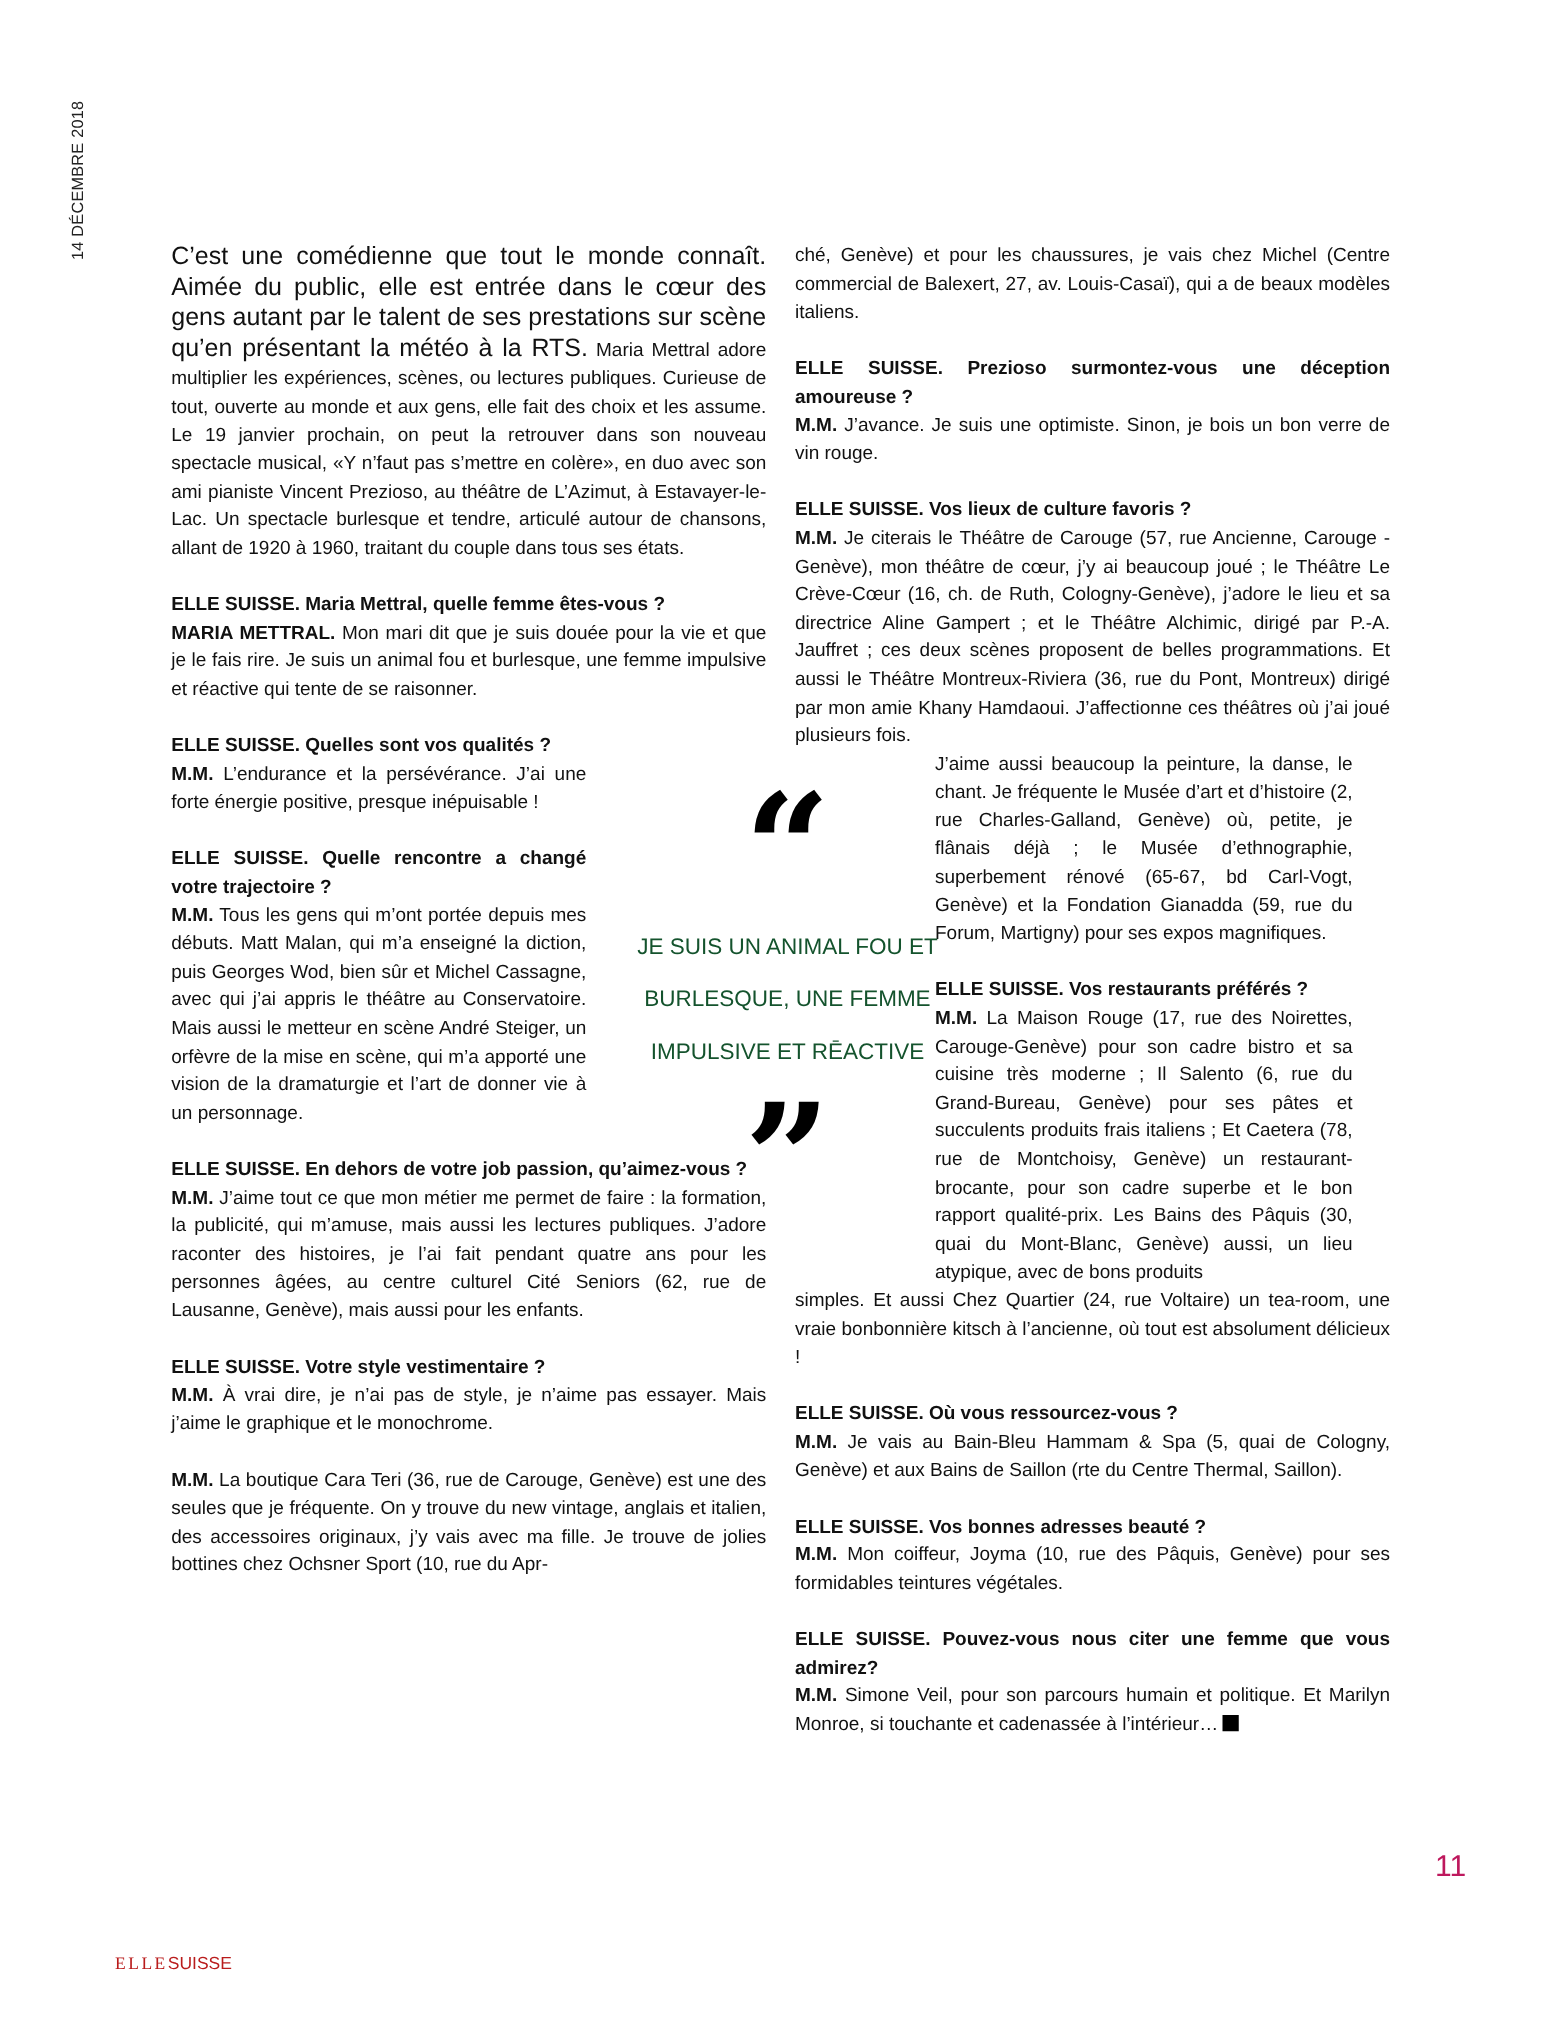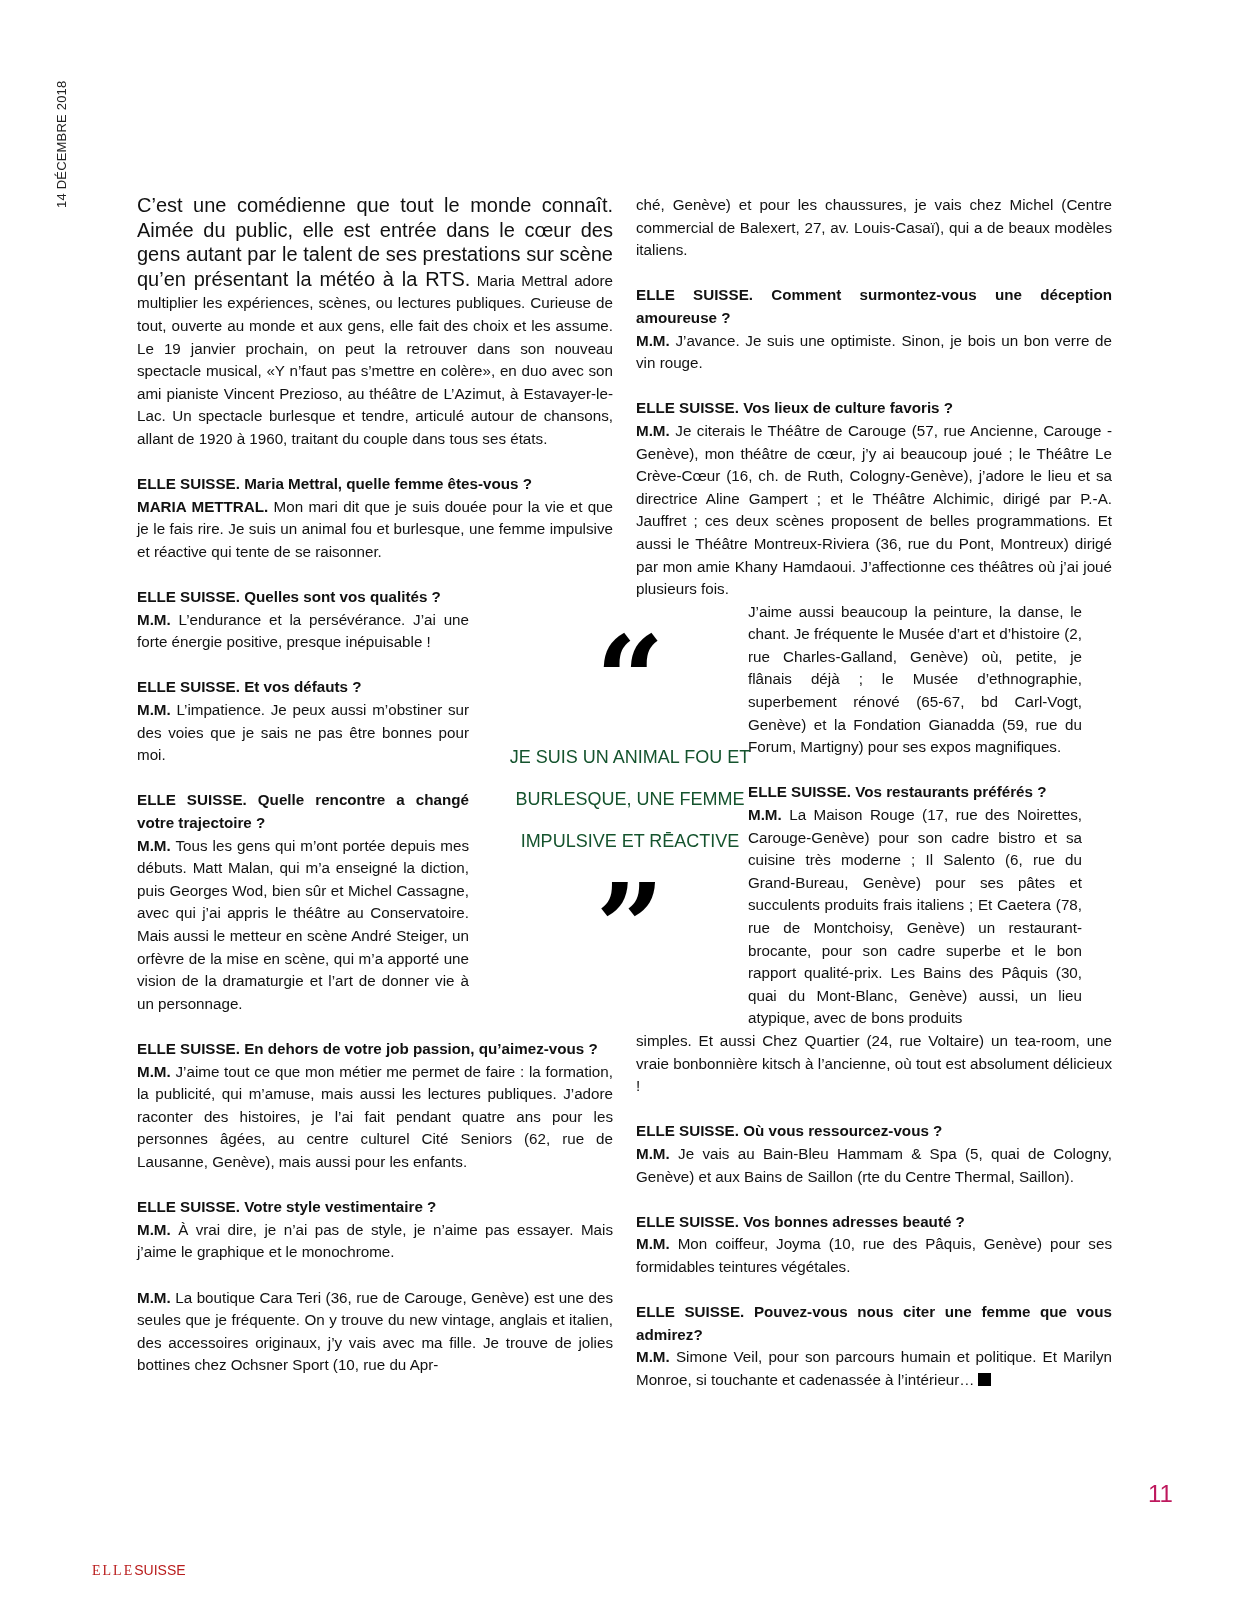--- a/index.html
+++ b/index.html
@@ -38,35 +38,34 @@
 
 <div class="sidedate">14 DÉCEMBRE 2018</div>
 
 <div class="col col-left">
   <p><span class="lead">C’est une comédienne que tout le monde connaît. Aimée du public, elle est entrée dans le cœur des gens autant par le talent de ses prestations sur scène qu’en présentant la météo à la RTS.</span><span> Maria Mettral adore multiplier les expériences, scènes, ou lectures publiques. Curieuse de tout, ouverte au monde et aux gens, elle fait des choix et les assume. Le 19 janvier prochain, on peut la retrouver dans son nouveau spectacle musical, «Y n’faut pas s’mettre en colère», en duo avec son ami pianiste Vincent Prezioso, au théâtre de L’Azimut, à Estavayer-le-Lac. Un spectacle burlesque et tendre, articulé autour de chansons, allant de 1920 à 1960, traitant du couple dans tous ses états.</span></p>
 
   <p><span class="q">ELLE SUISSE. Maria Mettral, quelle femme êtes-vous ?</span><span class="a-label">MARIA METTRAL.</span><span> Mon mari dit que je suis douée pour la vie et que je le fais rire. Je suis un animal fou et burlesque, une femme impulsive et réactive qui tente de se raisonner.</span></p>
 
   <p class="narrow"><span class="q">ELLE SUISSE. Quelles sont vos qualités ?</span><span class="a-label">M.M.</span><span> L’endurance et la persévérance. J’ai une forte énergie positive, presque inépuisable !</span></p>
 
-  <p class="narrow"><span class="q">ELLE SUISSE. Et vos défauts ?</span><span class="a-label">M.M.</span><span> L’impatience. Je peux aussi m’obstiner sur des voies que je sais ne pas être bonnes pour moi.</span></p>
 
   <p class="narrow"><span class="q">ELLE SUISSE. Quelle rencontre a changé votre trajectoire ?</span><span class="a-label">M.M.</span><span> Tous les gens qui m’ont portée depuis mes débuts. Matt Malan, qui m’a enseigné la diction, puis Georges Wod, bien sûr et Michel Cassagne, avec qui j’ai appris le théâtre au Conservatoire. Mais aussi le metteur en scène André Steiger, un orfèvre de la mise en scène, qui m’a apporté une vision de la dramaturgie et l’art de donner vie à un personnage.</span></p>
 
   <p><span class="q">ELLE SUISSE. En dehors de votre job passion, qu’aimez-vous ?</span><span class="a-label">M.M.</span><span> J’aime tout ce que mon métier me permet de faire : la formation, la publicité, qui m’amuse, mais aussi les lectures publiques. J’adore raconter des histoires, je l’ai fait pendant quatre ans pour les personnes âgées, au centre culturel Cité Seniors (62, rue de Lausanne, Genève), mais aussi pour les enfants.</span></p>
 
   <p><span class="q">ELLE SUISSE. Votre style vestimentaire ?</span><span class="a-label">M.M.</span><span> À vrai dire, je n’ai pas de style, je n’aime pas essayer. Mais j’aime le graphique et le monochrome.</span></p>
 
   <p><span class="a-label">M.M.</span><span> La boutique Cara Teri (36, rue de Carouge, Genève) est une des seules que je fréquente. On y trouve du new vintage, anglais et italien, des accessoires originaux, j’y vais avec ma fille. Je trouve de jolies bottines chez Ochsner Sport (10, rue du Apr-</span></p>
 </div>
 
 <div class="col col-right">
   <p>ché, Genève) et pour les chaussures, je vais chez Michel (Centre commercial de Balexert, 27, av. Louis-Casaï), qui a de beaux modèles italiens.</p>
 
-  <p><span class="q">ELLE SUISSE. Comment surmontez-vous une déception amoureuse ?</span><span class="a-label">M.M.</span><span> J’avance. Je suis une optimiste. Sinon, je bois un bon verre de vin rouge.</span></p>
+  <p><span class="q">ELLE SUISSE. Prezioso surmontez-vous une déception amoureuse ?</span><span class="a-label">M.M.</span><span> J’avance. Je suis une optimiste. Sinon, je bois un bon verre de vin rouge.</span></p>
 
   <p style="margin-bottom:0"><span class="q">ELLE SUISSE. Vos lieux de culture favoris ?</span><span class="a-label">M.M.</span><span> Je citerais le Théâtre de Carouge (57, rue Ancienne, Carouge - Genève), mon théâtre de cœur, j’y ai beaucoup joué ; le Théâtre Le Crève-Cœur (16, ch. de Ruth, Cologny-Genève), j’adore le lieu et sa directrice Aline Gampert ; et le Théâtre Alchimic, dirigé par P.-A. Jauffret ; ces deux scènes proposent de belles programmations. Et aussi le Théâtre Montreux-Riviera (36, rue du Pont, Montreux) dirigé par mon amie Khany Hamdaoui. J’affectionne ces théâtres où j’ai joué plusieurs fois.</span></p>
   <p class="indent">J’aime aussi beaucoup la peinture, la danse, le chant. Je fréquente le Musée d’art et d’histoire (2, rue Charles-Galland, Genève) où, petite, je flânais déjà ; le Musée d’ethnographie, superbement rénové (65-67, bd Carl-Vogt, Genève) et la Fondation Gianadda (59, rue du Forum, Martigny) pour ses expos magnifiques.</p>
 
   <p class="indent" style="margin-bottom:0"><span class="q">ELLE SUISSE. Vos restaurants préférés ?</span><span class="a-label">M.M.</span><span> La Maison Rouge (17, rue des Noirettes, Carouge-Genève) pour son cadre bistro et sa cuisine très moderne ; Il Salento (6, rue du Grand-Bureau, Genève) pour ses pâtes et succulents produits frais italiens ; Et Caetera (78, rue de Montchoisy, Genève) un restaurant-brocante, pour son cadre superbe et le bon rapport qualité-prix. Les Bains des Pâquis (30, quai du Mont-Blanc, Genève) aussi, un lieu atypique, avec de bons produits</span></p>
   <p>simples. Et aussi Chez Quartier (24, rue Voltaire) un tea-room, une vraie bonbonnière kitsch à l’ancienne, où tout est absolument délicieux !</p>
 
   <p><span class="q">ELLE SUISSE. Où vous ressourcez-vous ?</span><span class="a-label">M.M.</span><span> Je vais au Bain-Bleu Hammam &amp; Spa (5, quai de Cologny, Genève) et aux Bains de Saillon (rte du Centre Thermal, Saillon).</span></p>
 
   <p><span class="q">ELLE SUISSE. Vos bonnes adresses beauté ?</span><span class="a-label">M.M.</span><span> Mon coiffeur, Joyma (10, rue des Pâquis, Genève) pour ses formidables teintures végétales.</span></p>

